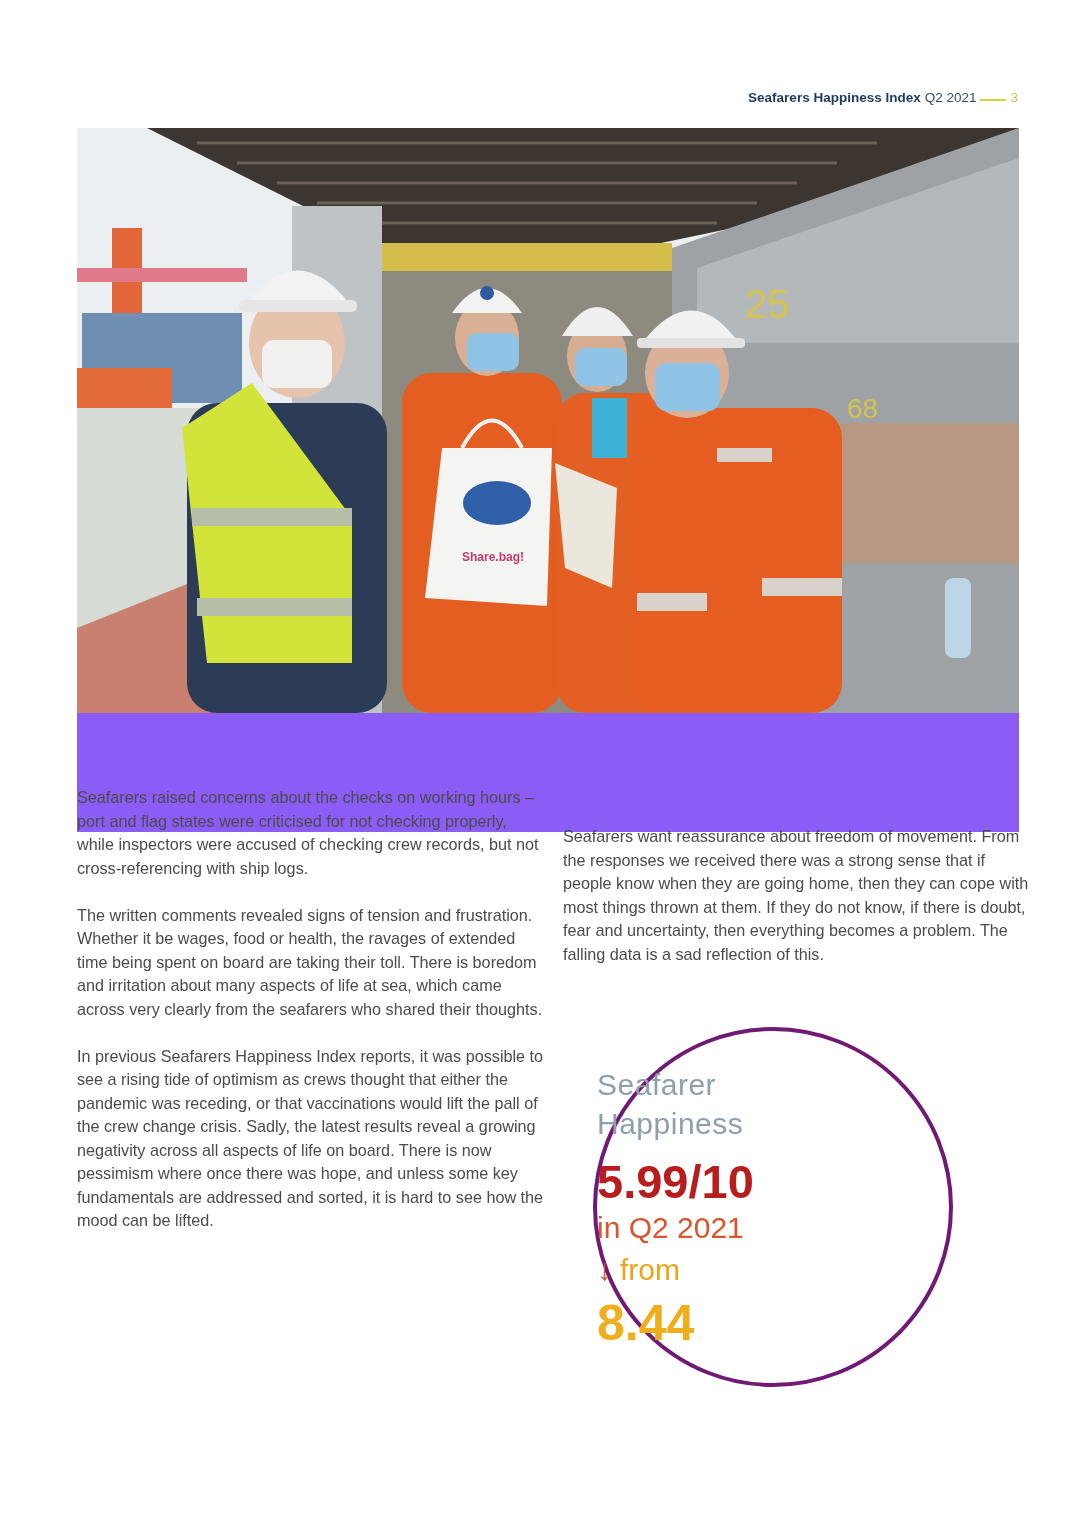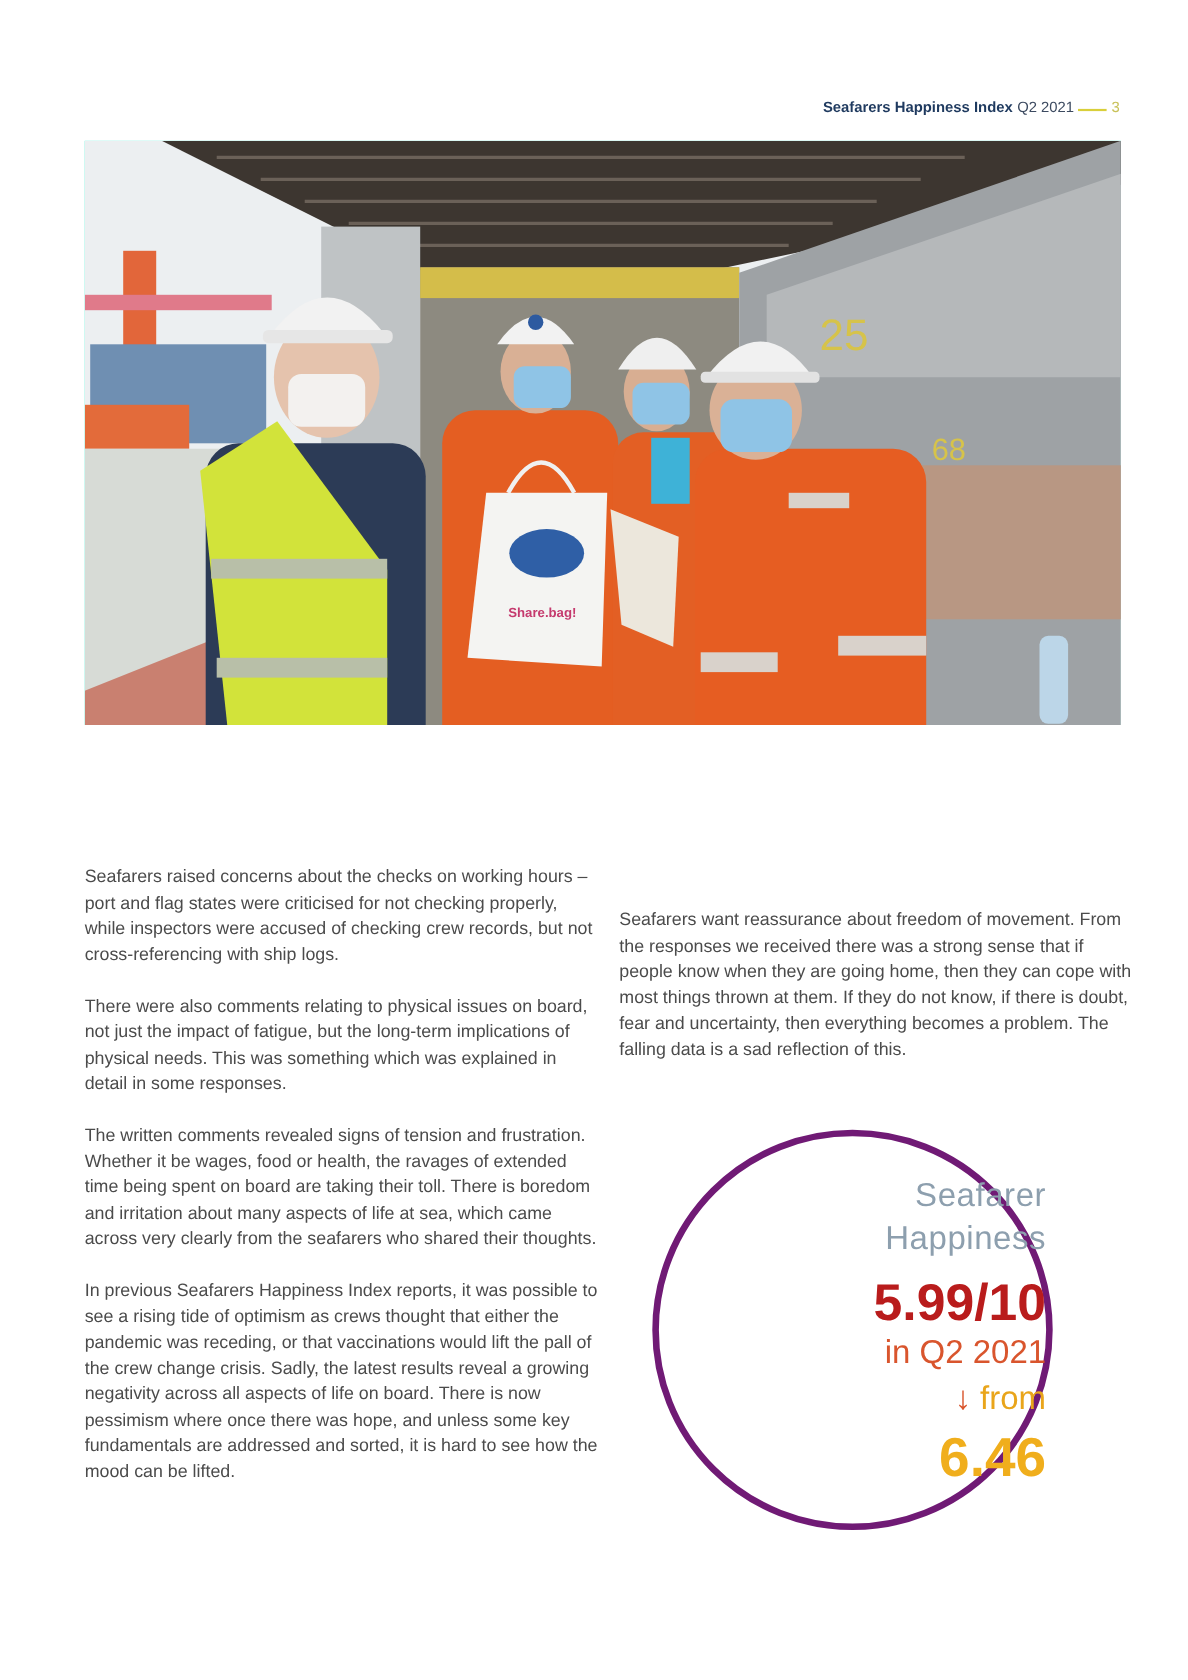--- a/index.html
+++ b/index.html
@@ -12,36 +12,36 @@
     position: absolute; top: 59px; right: 62px; height: 20px;
     display: flex; align-items: center; font-size: 13.5px; color: #2b3d5a; white-space: nowrap; margin-top: 28px;
   }
   .running-header .title-bold { font-weight: bold; color: #1f3a5f; }
   .running-header .issue { margin-left: 4px; color: #3c4a60; }
   .running-header .rule { display: inline-block; width: 26px; height: 2px; background: #d9cf3a; margin: 6px 4px 0 4px; }
   .running-header .page-num { color: #c9c25a; }
 
   
   .photo {
-    position: absolute; left: 77px; top: 128px; width: 942px; height: 531px; overflow: hidden;
-    background: #5eead4;
+    position: absolute; left: 77px; top: 128px; width: 942px; height: 704px; overflow: hidden;
+    background: #8b5cf6;
   }
   .photo svg { display: block; }
 
   
   .col { position: absolute; top: 786px; color: #4b4b4b; font-size: 16.2px; line-height: 23.5px; }
   .col-left { left: 77px; width: 470px; }
   .col-right { left: 563px; width: 470px; margin-top: 39px; }
   .col p { margin: 0 0 23.5px 0; }
 
   
   .stat-circle {
     position: absolute; left: 593px; top: 1027px; width: 352px; height: 352px;
-    border: 6px solid #701a75; border-radius: 50%; background: #fff;
-    text-align: right; box-sizing: content-box;
+    border: 4px solid #701a75; border-radius: 50%; background: #fff;
+    text-align: left; box-sizing: content-box;
   }
   .stat-label { position: absolute; left: 0; right: 0; top: 34px; color: #8d9fae; font-size: 30px; line-height: 39px; letter-spacing: 0.5px; }
   .stat-score { position: absolute; left: 0; right: 0; top: 122px; color: #b91c1c; font-size: 47px; font-weight: bold; line-height: 58px; }
   .stat-period { position: absolute; left: 0; right: 0; top: 178px; color: #d9552d; font-size: 30px; line-height: 38px; }
   .stat-from { position: absolute; left: 0; right: 0; top: 220px; font-size: 30px; line-height: 38px; color: #e9a51b; }
   .stat-from .arrow { color: #d9552d; margin-right: 8px; }
   .stat-prev { position: absolute; left: 0; right: 0; top: 262px; color: #f0ae1c; font-size: 50px; font-weight: bold; line-height: 60px; }
 </style>
 </head>
 <body>
@@ -132,33 +132,32 @@
     </g>
 
     <polygon points="478,335 540,360 535,460 488,440" fill="#ece7dc"></polygon>
 
     <rect x="868" y="450" width="26" height="80" rx="8" fill="#bcd6e8"></rect>
   </svg>
 </div>
 
 <div class="col col-left">
   <p>Seafarers raised concerns about the checks on working hours – port and flag states were criticised for not checking properly, while inspectors were accused of checking crew records, but not cross-referencing with ship logs.</p>
-  <p>There were also comments relating to physical issues on board, not just the impact of fatigue, but the long-term implications of physical needs. This was something which was explained in detail in some responses.</p>
   <p>The written comments revealed signs of tension and frustration. Whether it be wages, food or health, the ravages of extended time being spent on board are taking their toll. There is boredom and irritation about many aspects of life at sea, which came across very clearly from the seafarers who shared their thoughts.</p>
   <p>In previous Seafarers Happiness Index reports, it was possible to see a rising tide of optimism as crews thought that either the pandemic was receding, or that vaccinations would lift the pall of the crew change crisis. Sadly, the latest results reveal a growing negativity across all aspects of life on board. There is now pessimism where once there was hope, and unless some key fundamentals are addressed and sorted, it is hard to see how the mood can be lifted.</p>
 </div>
 
 <div class="col col-right">
   <p>Seafarers want reassurance about freedom of movement. From the responses we received there was a strong sense that if people know when they are going home, then they can cope with most things thrown at them. If they do not know, if there is doubt, fear and uncertainty, then everything becomes a problem. The falling data is a sad reflection of this.</p>
 </div>
 
 <div class="stat-circle">
   <div class="stat-label">
     <div>Seafarer</div>
     <div>Happiness</div>
   </div>
   <div class="stat-score">5.99/10</div>
   <div class="stat-period">in Q2 2021</div>
   <div class="stat-from">
     <span class="arrow">↓</span><span>from</span>
   </div>
-  <div class="stat-prev">6.46</div>
+  <div class="stat-prev">8.44</div>
 </div>
 
 </body></html>

